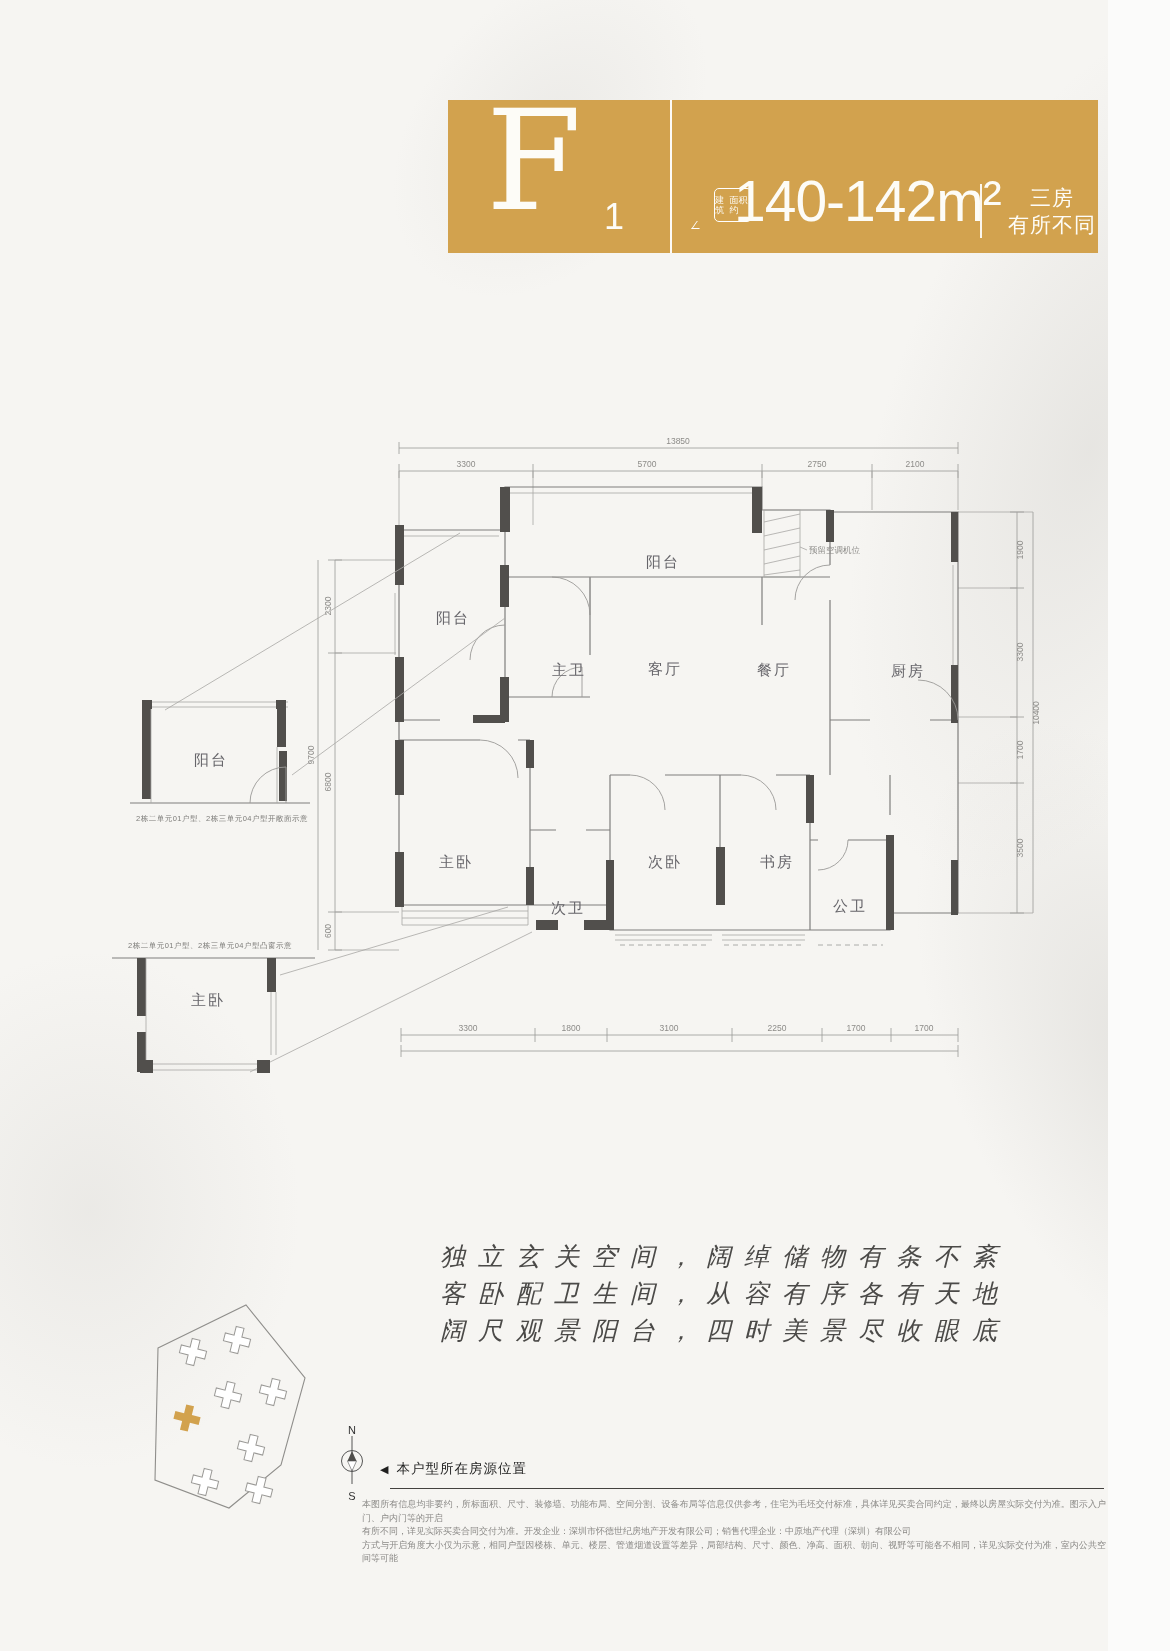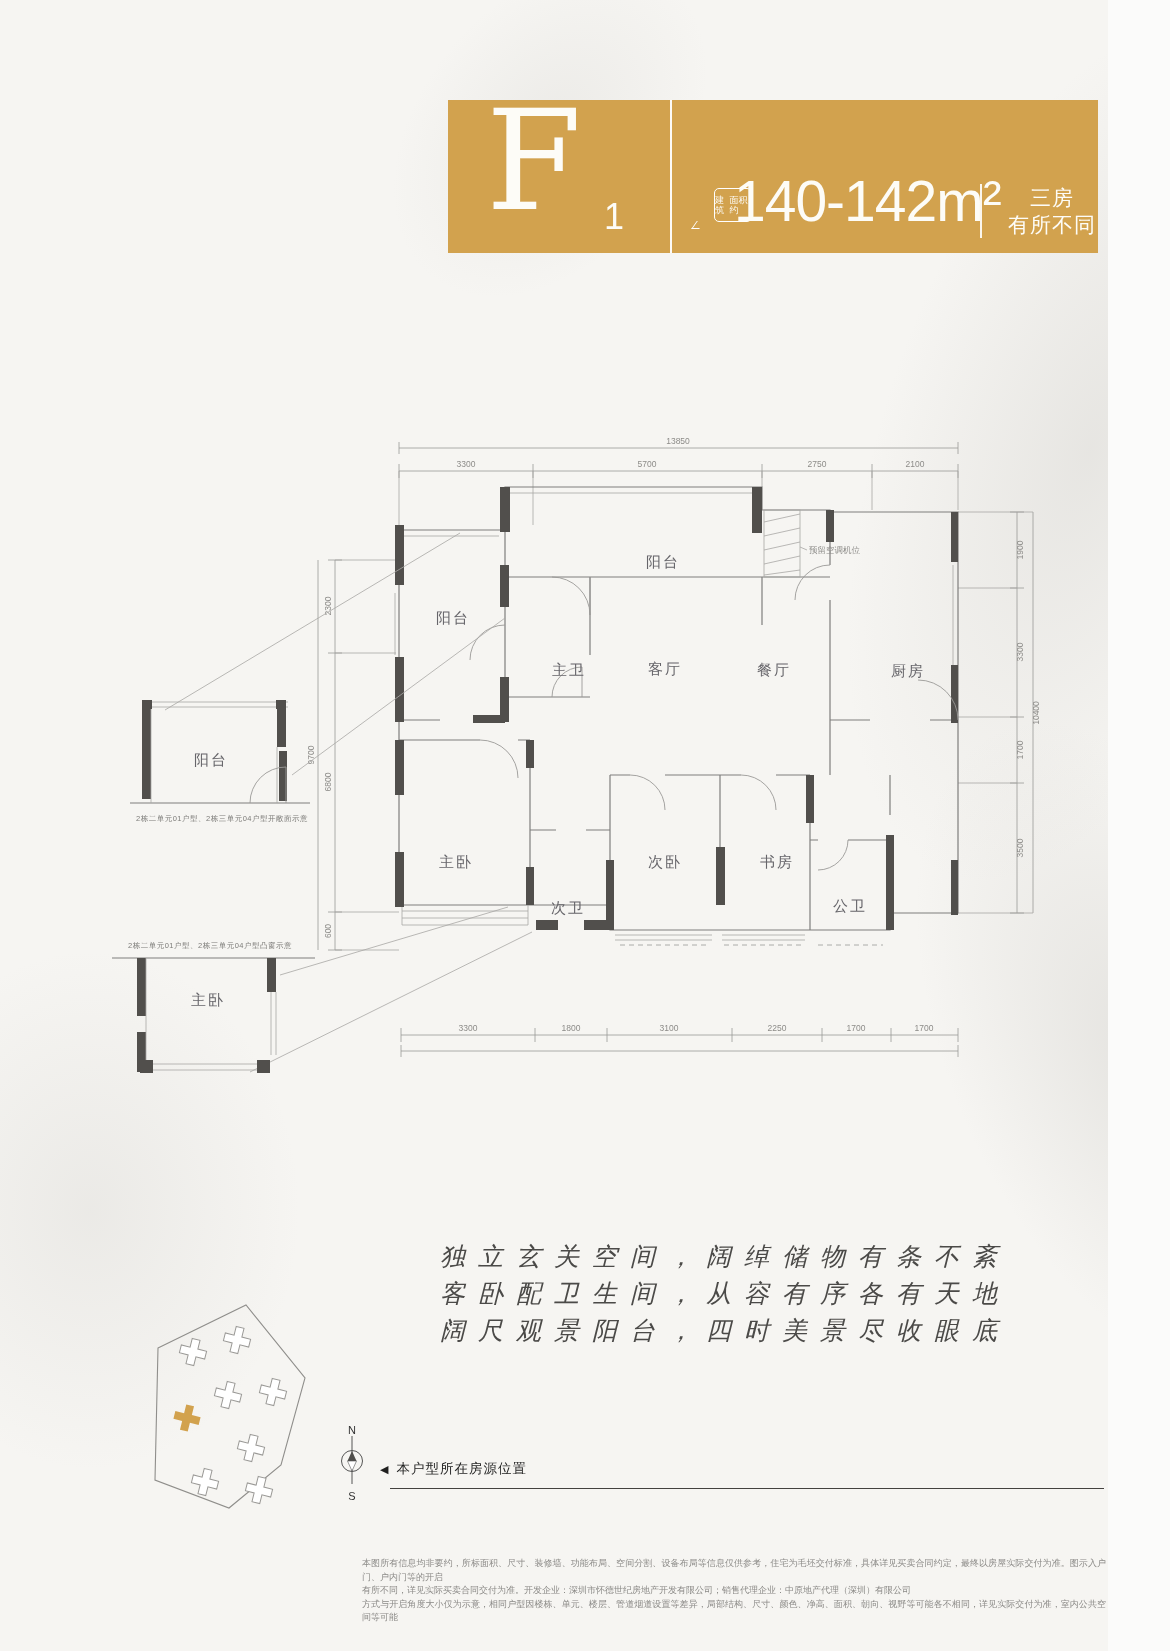--- a/index.html
+++ b/index.html
@@ -44,21 +44,21 @@
   
   .desc{position:absolute;left:440px;top:1238px;font-size:25px;line-height:37px;letter-spacing:13px;color:#4b4a48;font-style:italic;}
 
   
   #siteplan{position:absolute;left:133px;top:1300px;}
   .compass{position:absolute;left:334px;top:1424px;width:36px;text-align:center;color:#333;}
   .compass .nl{font-size:11px;line-height:12px;}
   .loc{position:absolute;left:380px;top:1460px;font-size:13.5px;color:#1f1f1f;letter-spacing:1px;display:flex;align-items:center;gap:7px;}
   .loc .tri{font-size:11px;color:#1f1f1f;}
   .hr{position:absolute;left:390px;top:1488px;width:714px;border-top:1.5px solid #44423f;}
-  .disc{position:absolute;left:362px;top:1557px;width:744px;font-size:9px;line-height:13.5px;color:#8b8a87;text-align:justify;}
+  .disc{position:absolute;left:362px;top:1498px;width:744px;font-size:9px;line-height:13.5px;color:#8b8a87;text-align:justify;}
 </style>
 </head>
 <body>
 
 <div class="vein v1"></div>
 <div class="vein v2"></div>
 <div class="vein v3"></div>
 <div class="vein v4"></div>
 <div class="rightstrip"></div>
 

